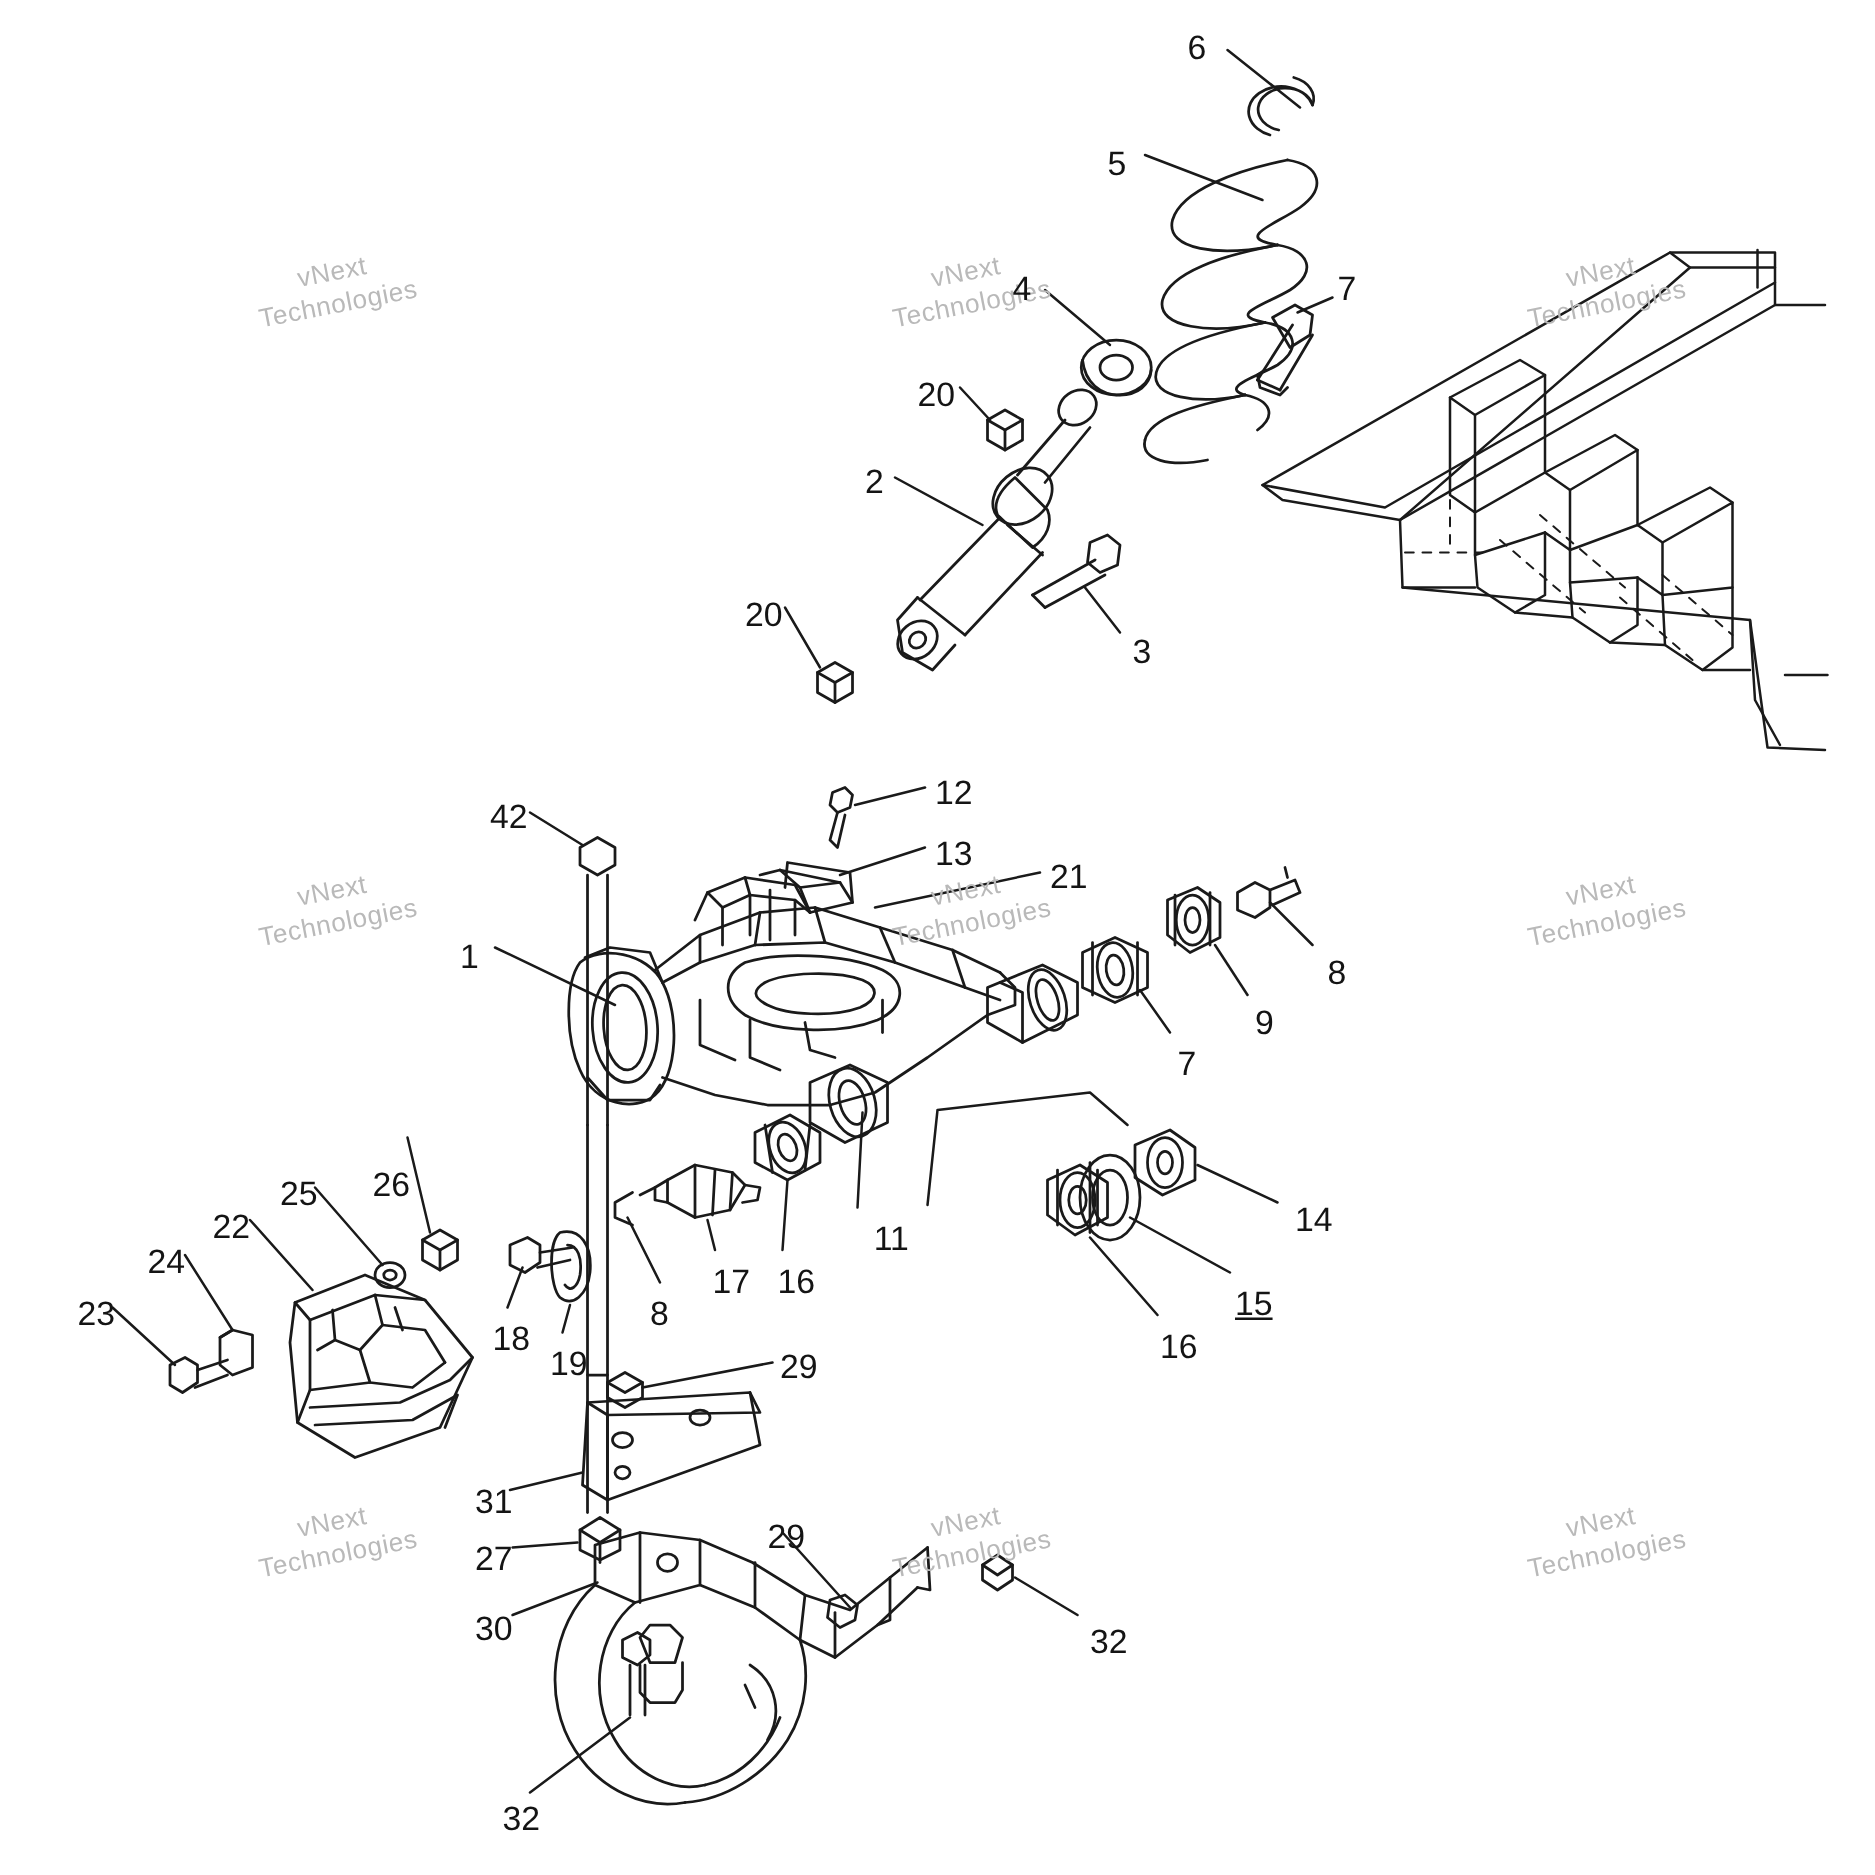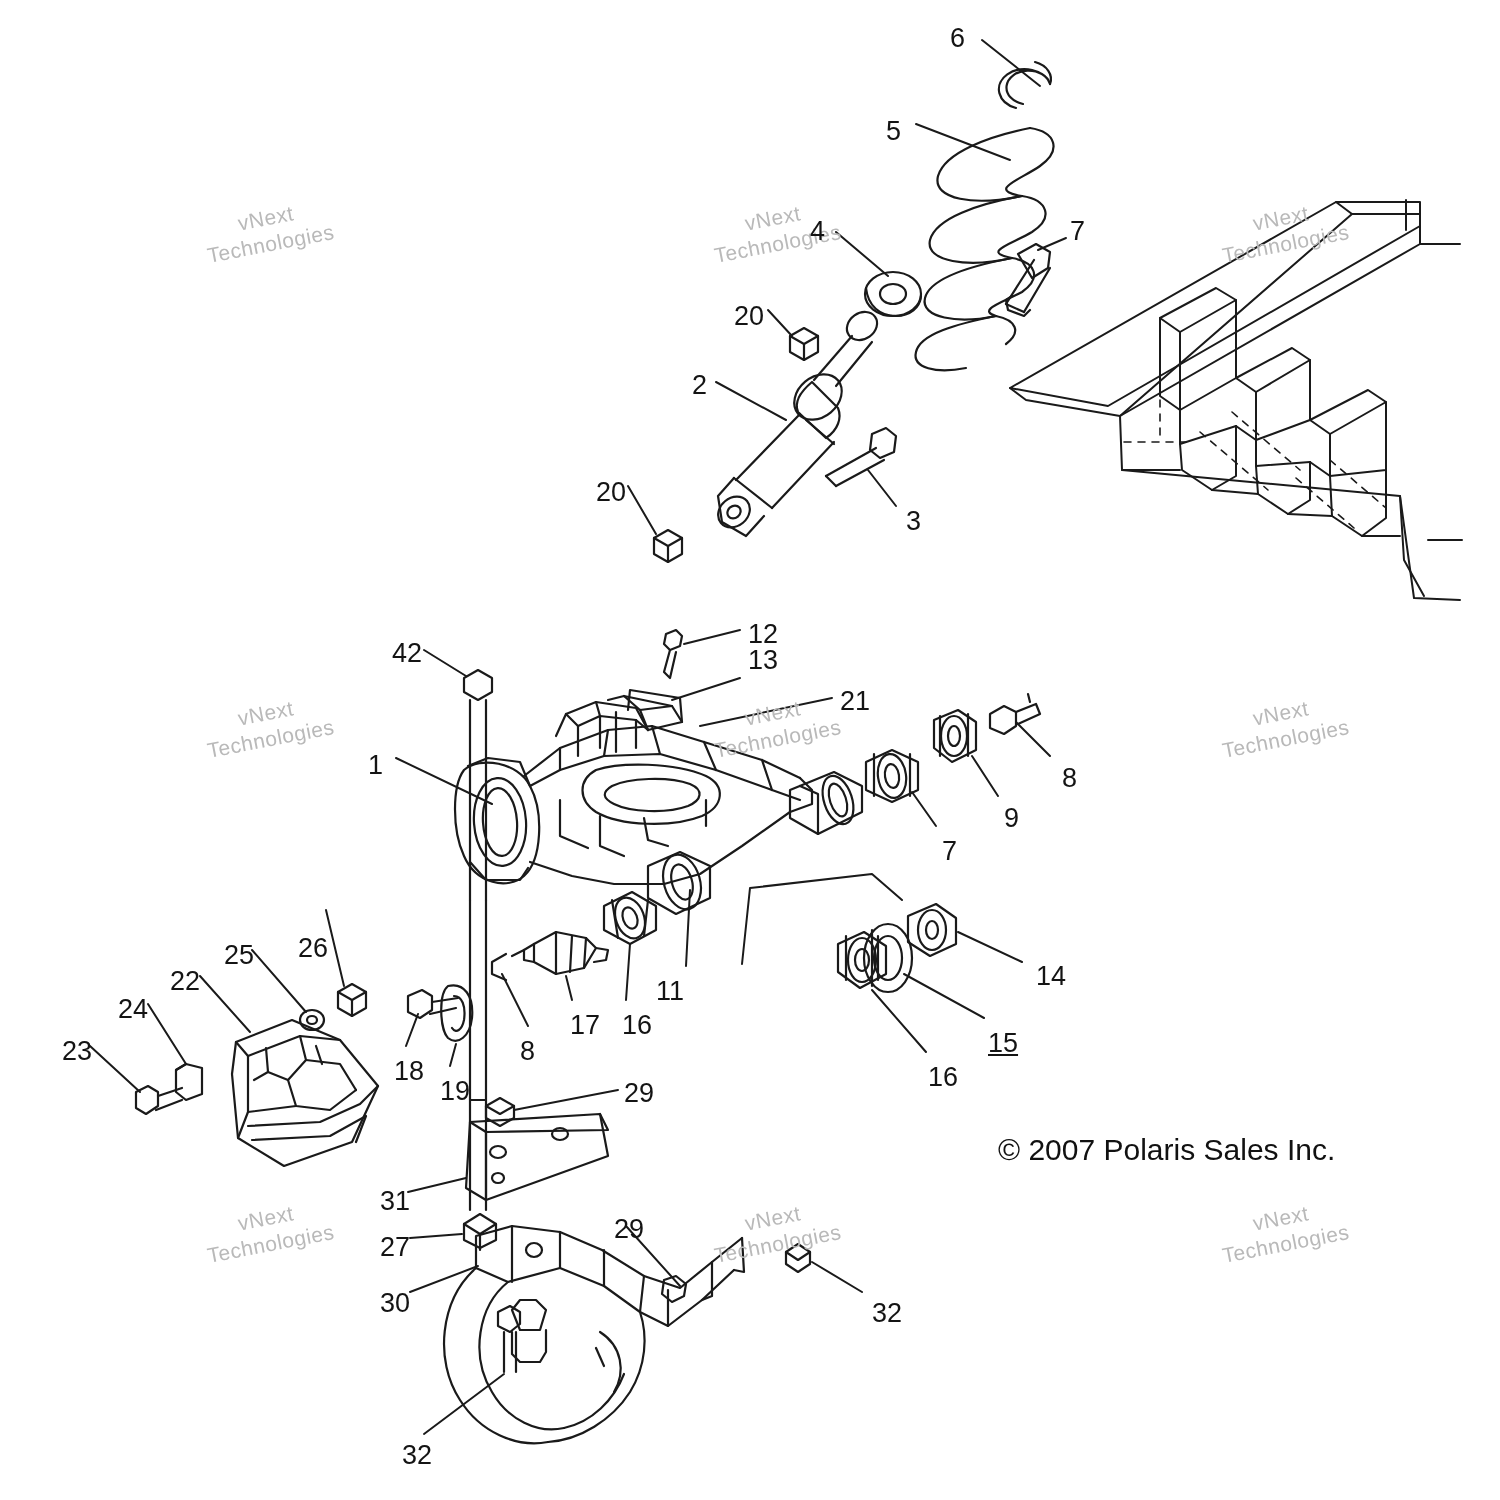--- a/index.html
+++ b/index.html
@@ -469,44 +469,43 @@
       <div class="callout" style="left: 950px; top: 25px;">6</div>
       <div class="callout" style="left: 886px; top: 118px;">5</div>
       <div class="callout" style="left: 1070px; top: 218px;">7</div>
       <div class="callout" style="left: 810px; top: 218px;">4</div>
       <div class="callout" style="left: 734px; top: 303px;">20</div>
       <div class="callout" style="left: 692px; top: 372px;">2</div>
       <div class="callout" style="left: 906px; top: 508px;">3</div>
       <div class="callout" style="left: 596px; top: 479px;">20</div>
       <div class="callout" style="left: 748px; top: 621px;">12</div>
       <div class="callout" style="left: 392px; top: 640px;">42</div>
-      <div class="callout" style="left: 748px; top: 647px;">13</div>
+      <div class="callout" style="left: 748px; top: 670px;">13</div>
       <div class="callout" style="left: 840px; top: 688px;">21</div>
       <div class="callout" style="left: 1062px; top: 765px;">8</div>
       <div class="callout" style="left: 1004px; top: 805px;">9</div>
       <div class="callout" style="left: 368px; top: 752px;">1</div>
       <div class="callout" style="left: 942px; top: 838px;">7</div>
       <div class="callout" style="left: 298px; top: 903px; margin-top: 32px;">26</div>
       <div class="callout" style="left: 224px; top: 942px;">25</div>
       <div class="callout" style="left: 170px; top: 968px;">22</div>
       <div class="callout" style="left: 118px; top: 996px;">24</div>
       <div class="callout" style="left: 1036px; top: 963px;">14</div>
       <div class="callout" style="left: 62px; top: 1038px;">23</div>
-      <div class="callout" style="left: 656px; top: 978px;">11</div>
+      <div class="callout" style="left: 699px; top: 978px;">11</div>
       <div class="callout" style="left: 622px; top: 1012px;">16</div>
       <div class="callout" style="left: 988px; top: 1030px; text-decoration: underline;">15</div>
       <div class="callout" style="left: 570px; top: 1012px;">17</div>
       <div class="callout" style="left: 520px; top: 1038px;">8</div>
       <div class="callout" style="left: 394px; top: 1058px;">18</div>
       <div class="callout" style="left: 440px; top: 1078px;">19</div>
       <div class="callout" style="left: 928px; top: 1064px;">16</div>
       <div class="callout" style="left: 624px; top: 1080px;">29</div>
       <div class="callout" style="left: 380px; top: 1188px;">31</div>
       <div class="callout" style="left: 614px; top: 1216px;">29</div>
       <div class="callout" style="left: 380px; top: 1234px;">27</div>
       <div class="callout" style="left: 872px; top: 1300px;">32</div>
       <div class="callout" style="left: 380px; top: 1290px;">30</div>
       <div class="callout" style="left: 402px; top: 1442px;">32</div>
     </div>
 
-  <div class="copyright" style="left:998px; top:1133px;">© 2007 Polaris Sales Inc.</div>
 
 </div>
 
 </body></html>

